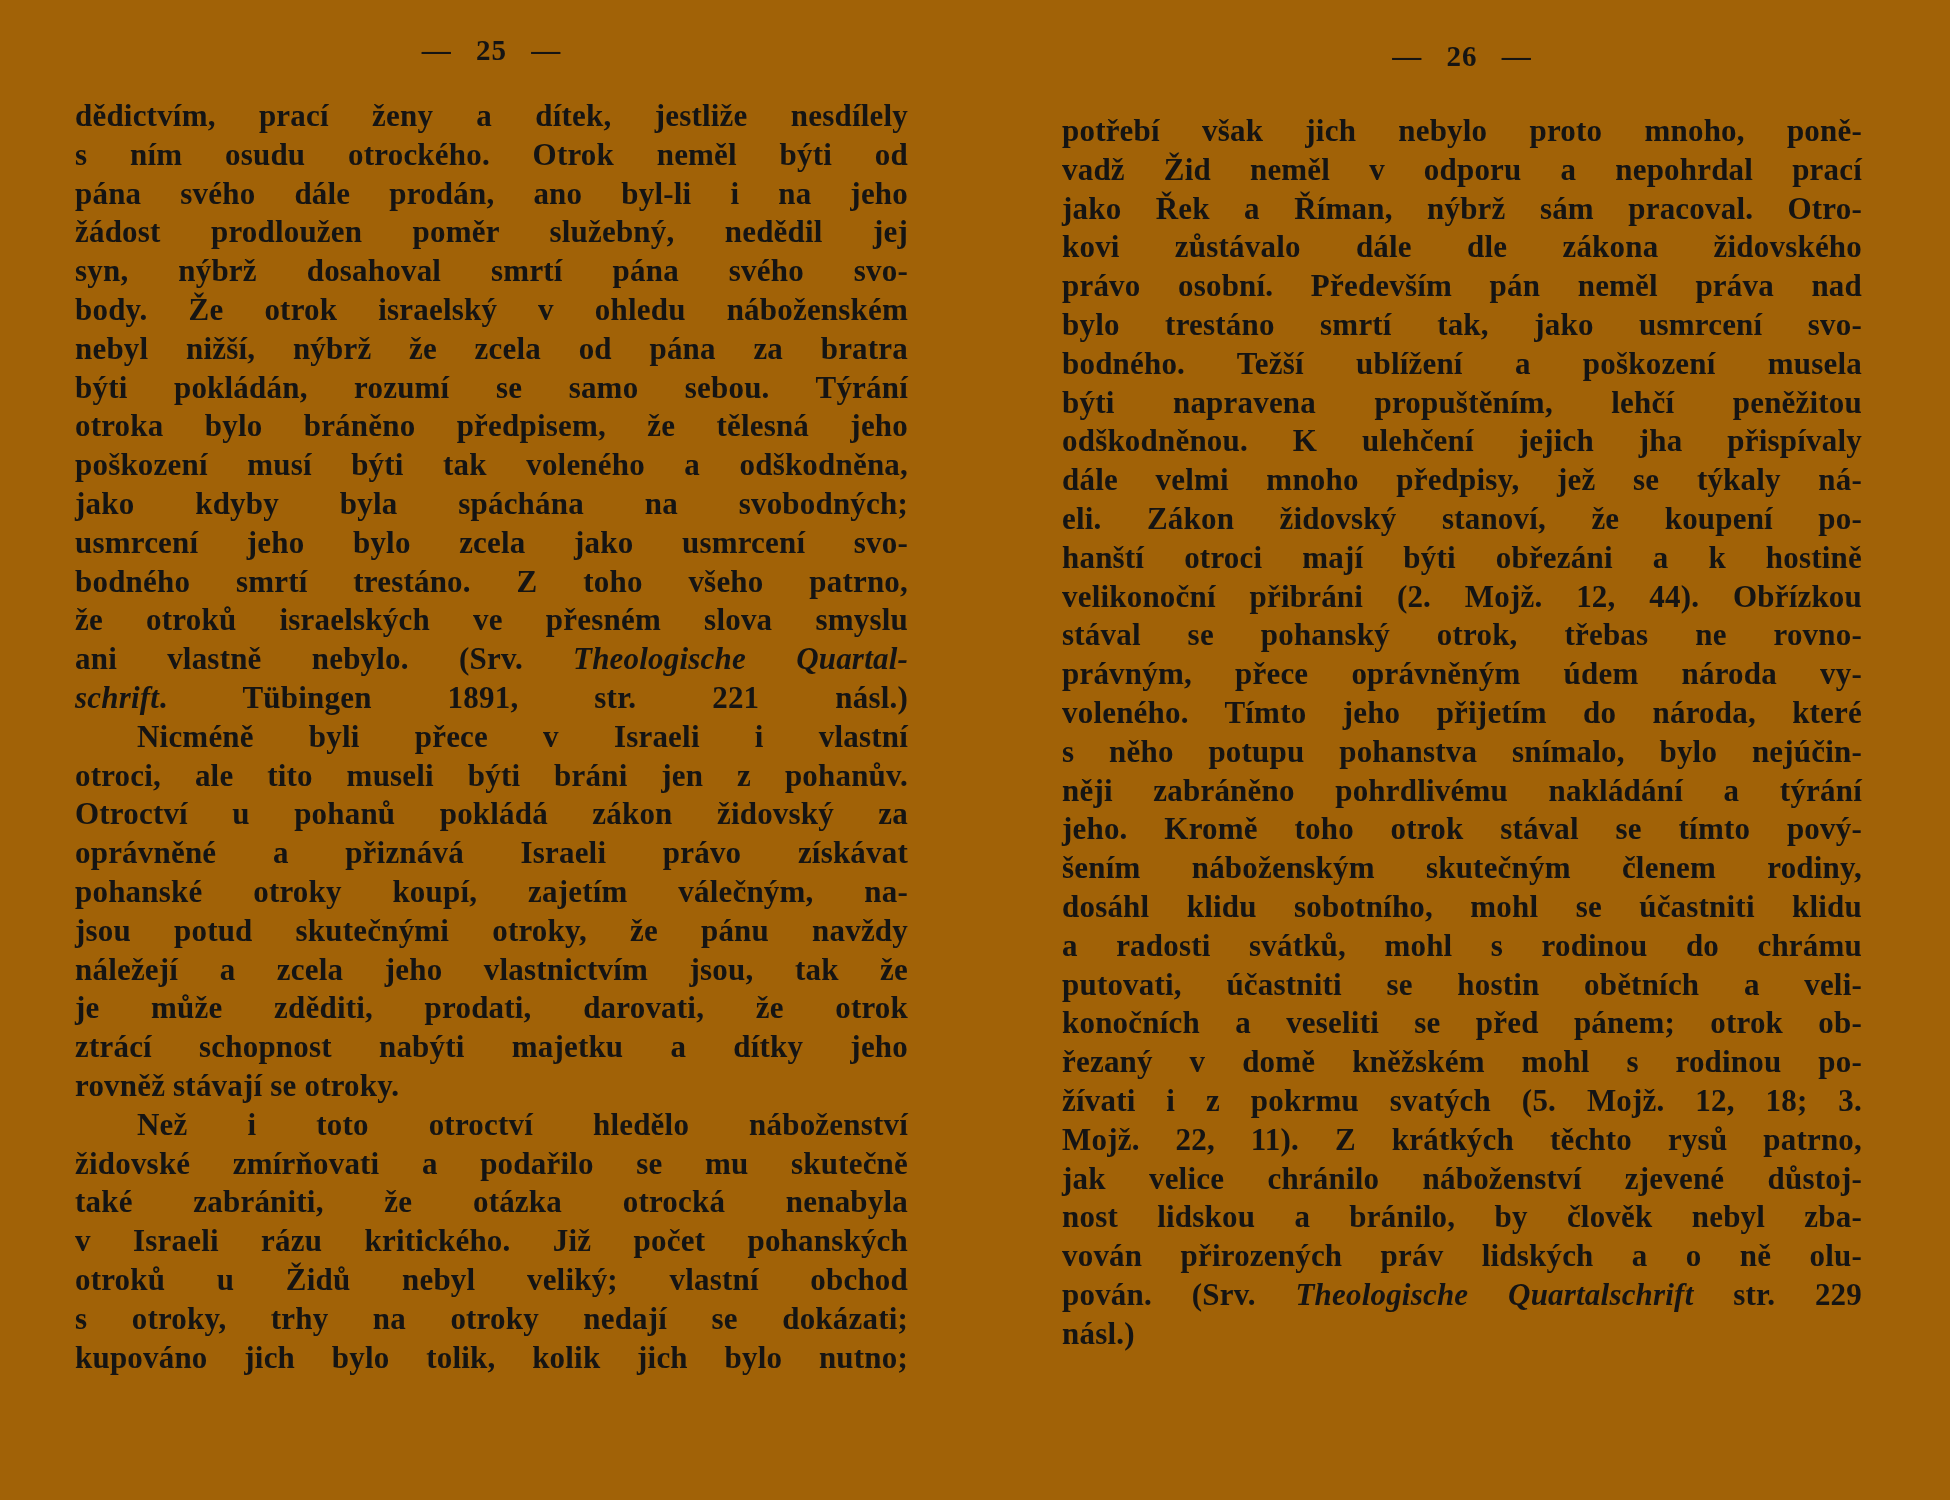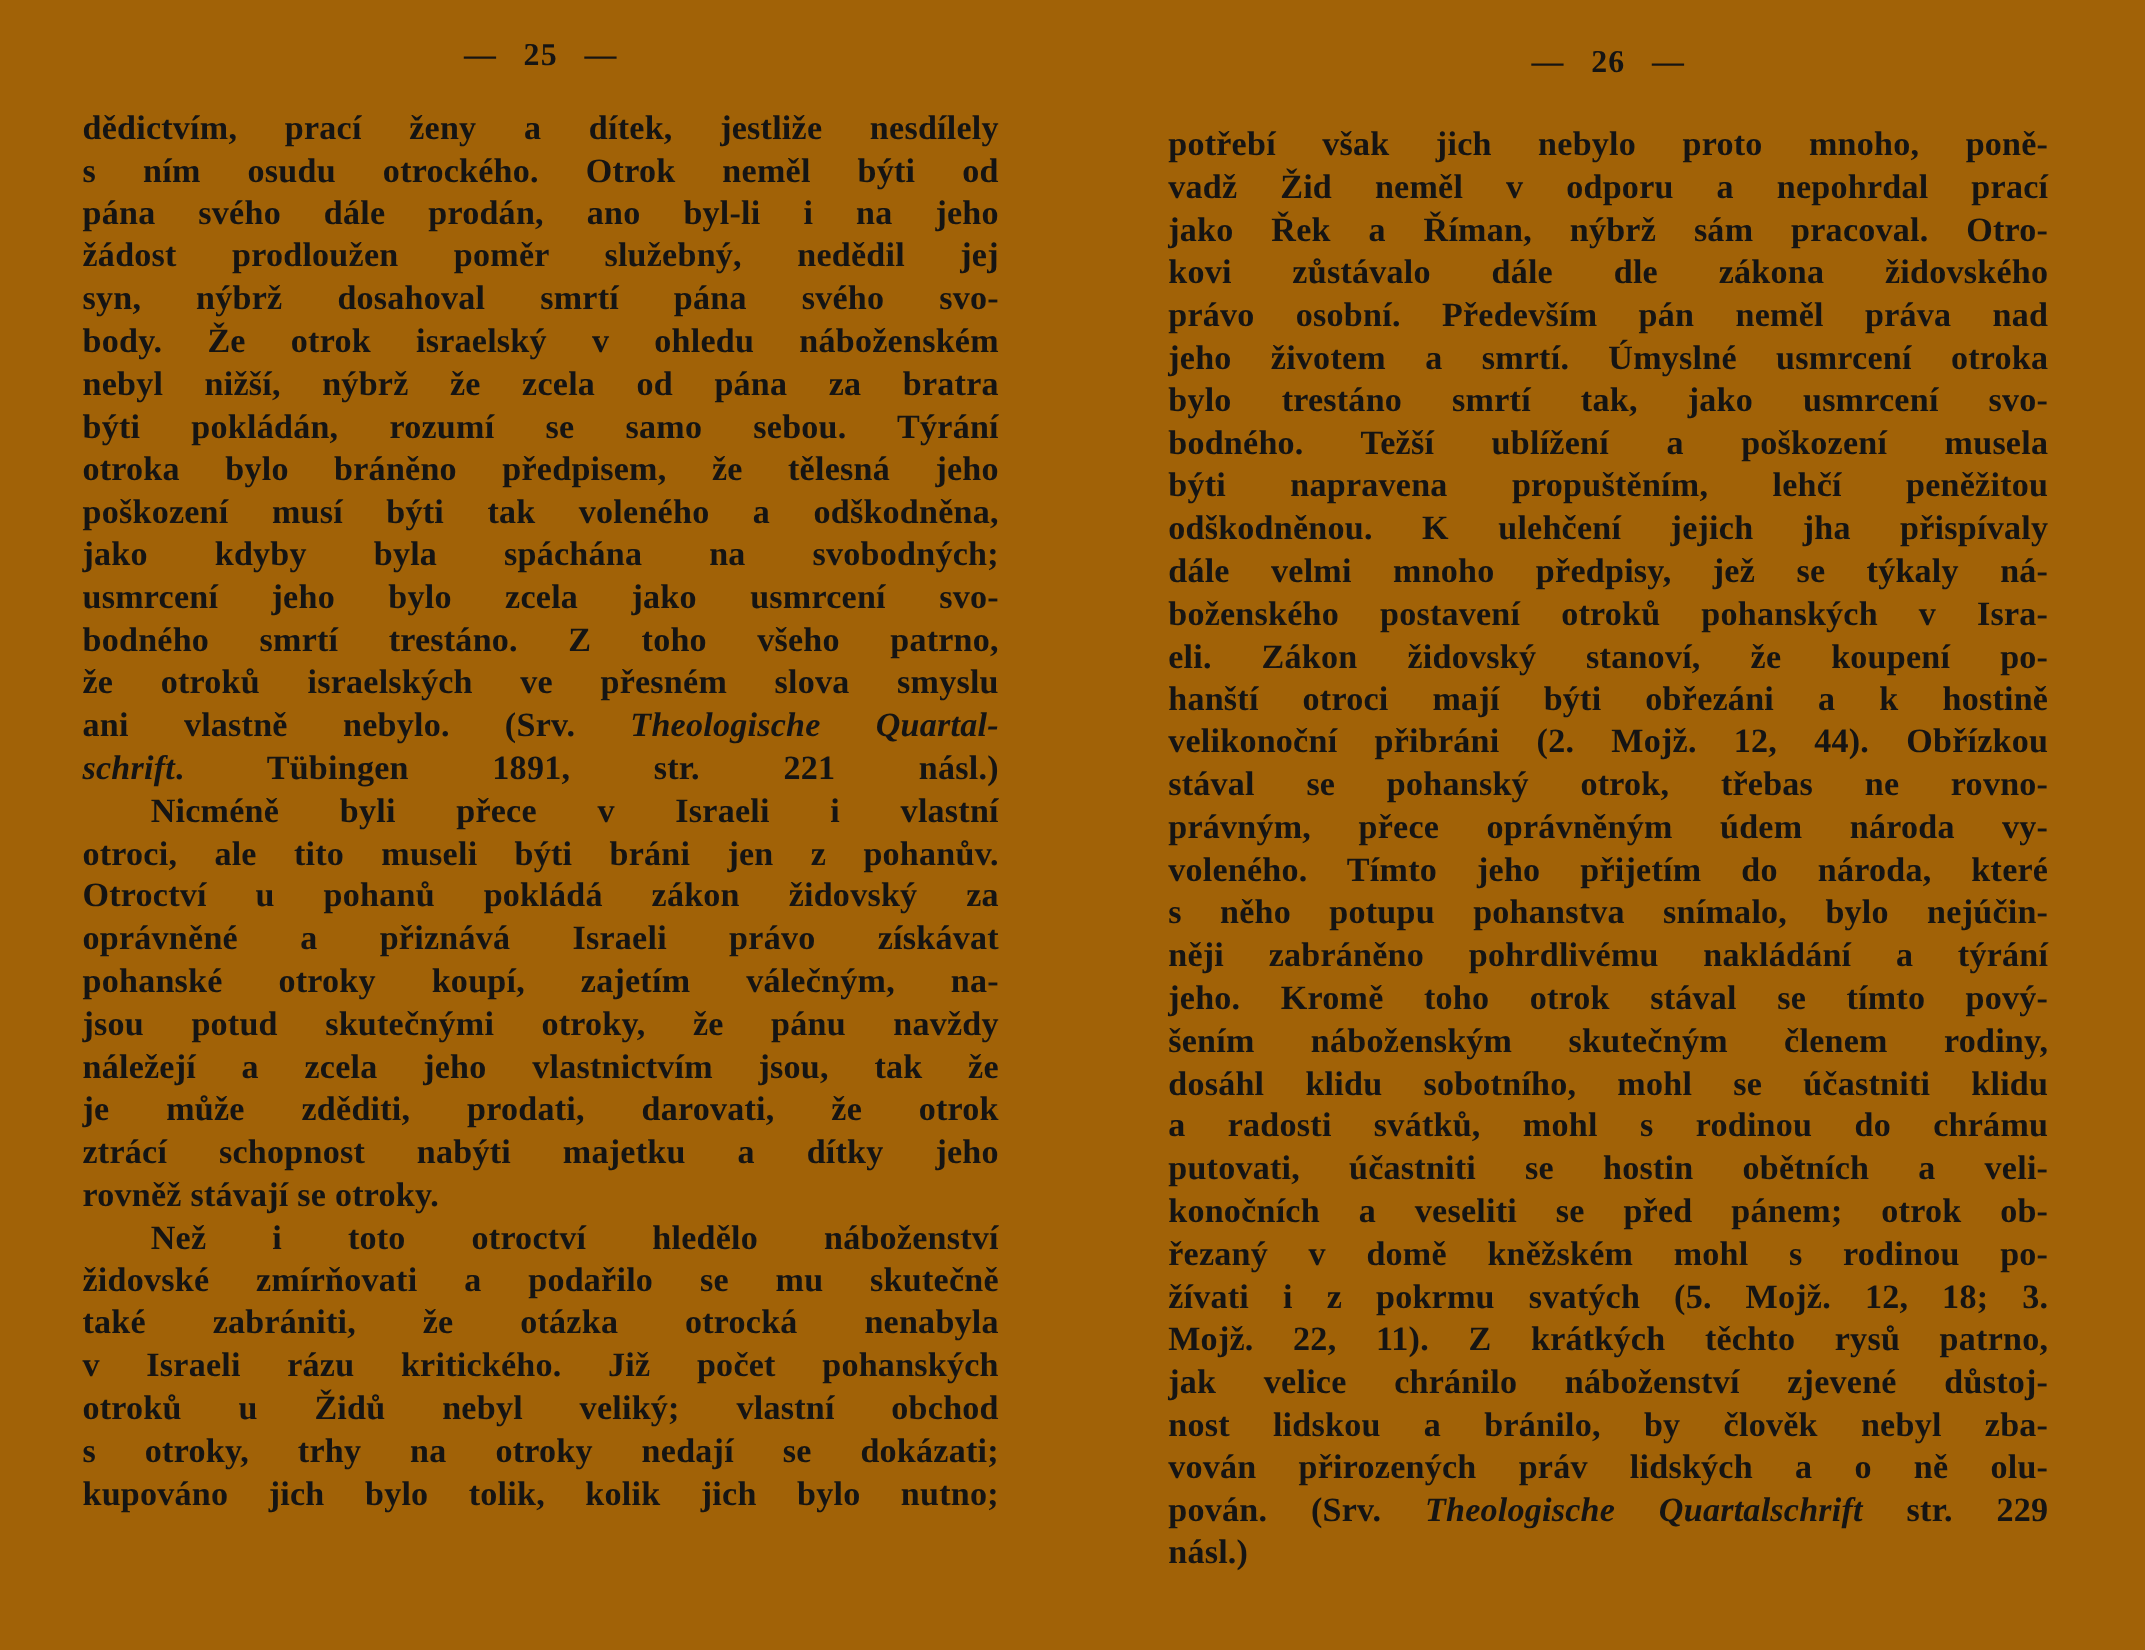--- a/index.html
+++ b/index.html
@@ -108,27 +108,25 @@
   </div>
 
   <div class="page page-right">
     <div class="page-header">— 26 —</div>
     <div class="text-block">
         <div class="line"><span>potřebí však jich nebylo proto mnoho, poně-</span></div>
         <div class="line"><span>vadž Žid neměl v odporu a nepohrdal prací</span></div>
         <div class="line"><span>jako Řek a Říman, nýbrž sám pracoval. Otro-</span></div>
         <div class="line"><span>kovi zůstávalo dále dle zákona židovského</span></div>
         <div class="line"><span>právo osobní. Především pán neměl práva nad</span></div>
-        <div class="line"><span>jeho životem a smrtí. Úmyslné usmrcení otroka</span></div>
         <div class="line"><span>bylo trestáno smrtí tak, jako usmrcení svo-</span></div>
         <div class="line"><span>bodného. Težší ublížení a poškození musela</span></div>
         <div class="line"><span>býti napravena propuštěním, lehčí peněžitou</span></div>
         <div class="line"><span>odškodněnou. K ulehčení jejich jha přispívaly</span></div>
         <div class="line"><span>dále velmi mnoho předpisy, jež se týkaly ná-</span></div>
-        <div class="line"><span>boženského postavení otroků pohanských v Isra-</span></div>
         <div class="line"><span>eli. Zákon židovský stanoví, že koupení po-</span></div>
         <div class="line"><span>hanští otroci mají býti obřezáni a k hostině</span></div>
         <div class="line"><span>velikonoční přibráni (2. Mojž. 12, 44). Obřízkou</span></div>
         <div class="line"><span>stával se pohanský otrok, třebas ne rovno-</span></div>
         <div class="line"><span>právným, přece oprávněným údem národa vy-</span></div>
         <div class="line"><span>voleného. Tímto jeho přijetím do národa, které</span></div>
         <div class="line"><span>s něho potupu pohanstva snímalo, bylo nejúčin-</span></div>
         <div class="line"><span>něji zabráněno pohrdlivému nakládání a týrání</span></div>
         <div class="line"><span>jeho. Kromě toho otrok stával se tímto pový-</span></div>
         <div class="line"><span>šením náboženským skutečným členem rodiny,</span></div>

